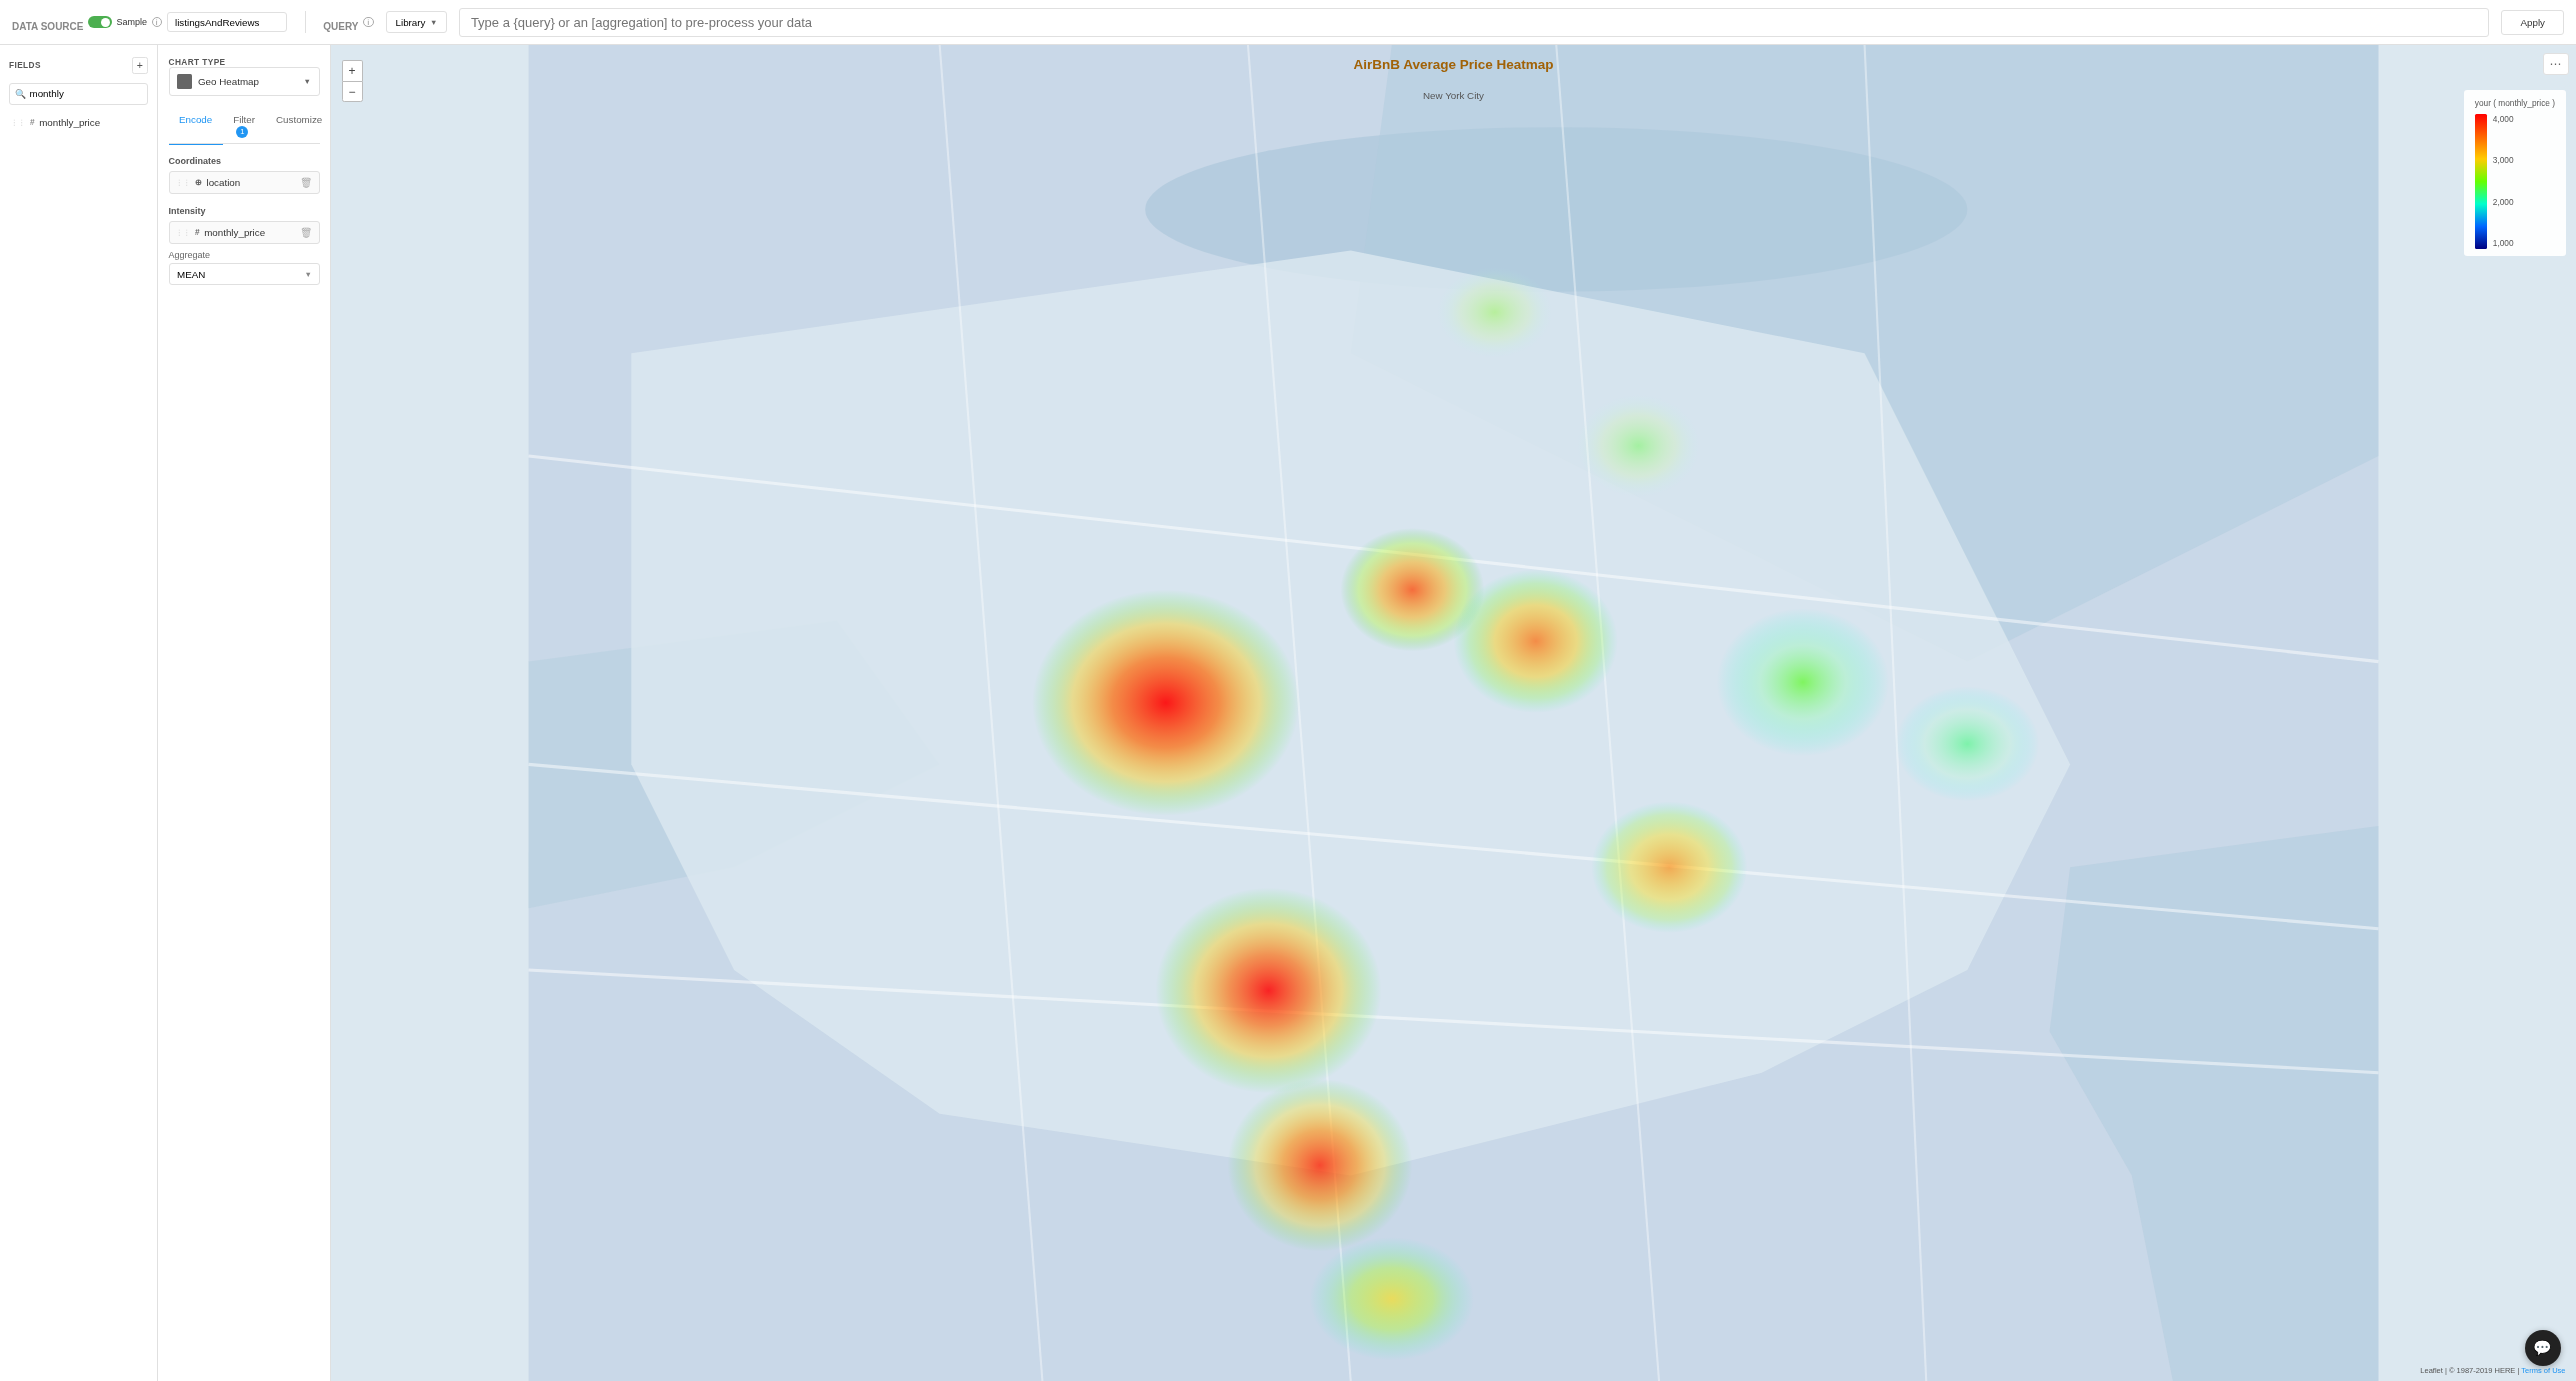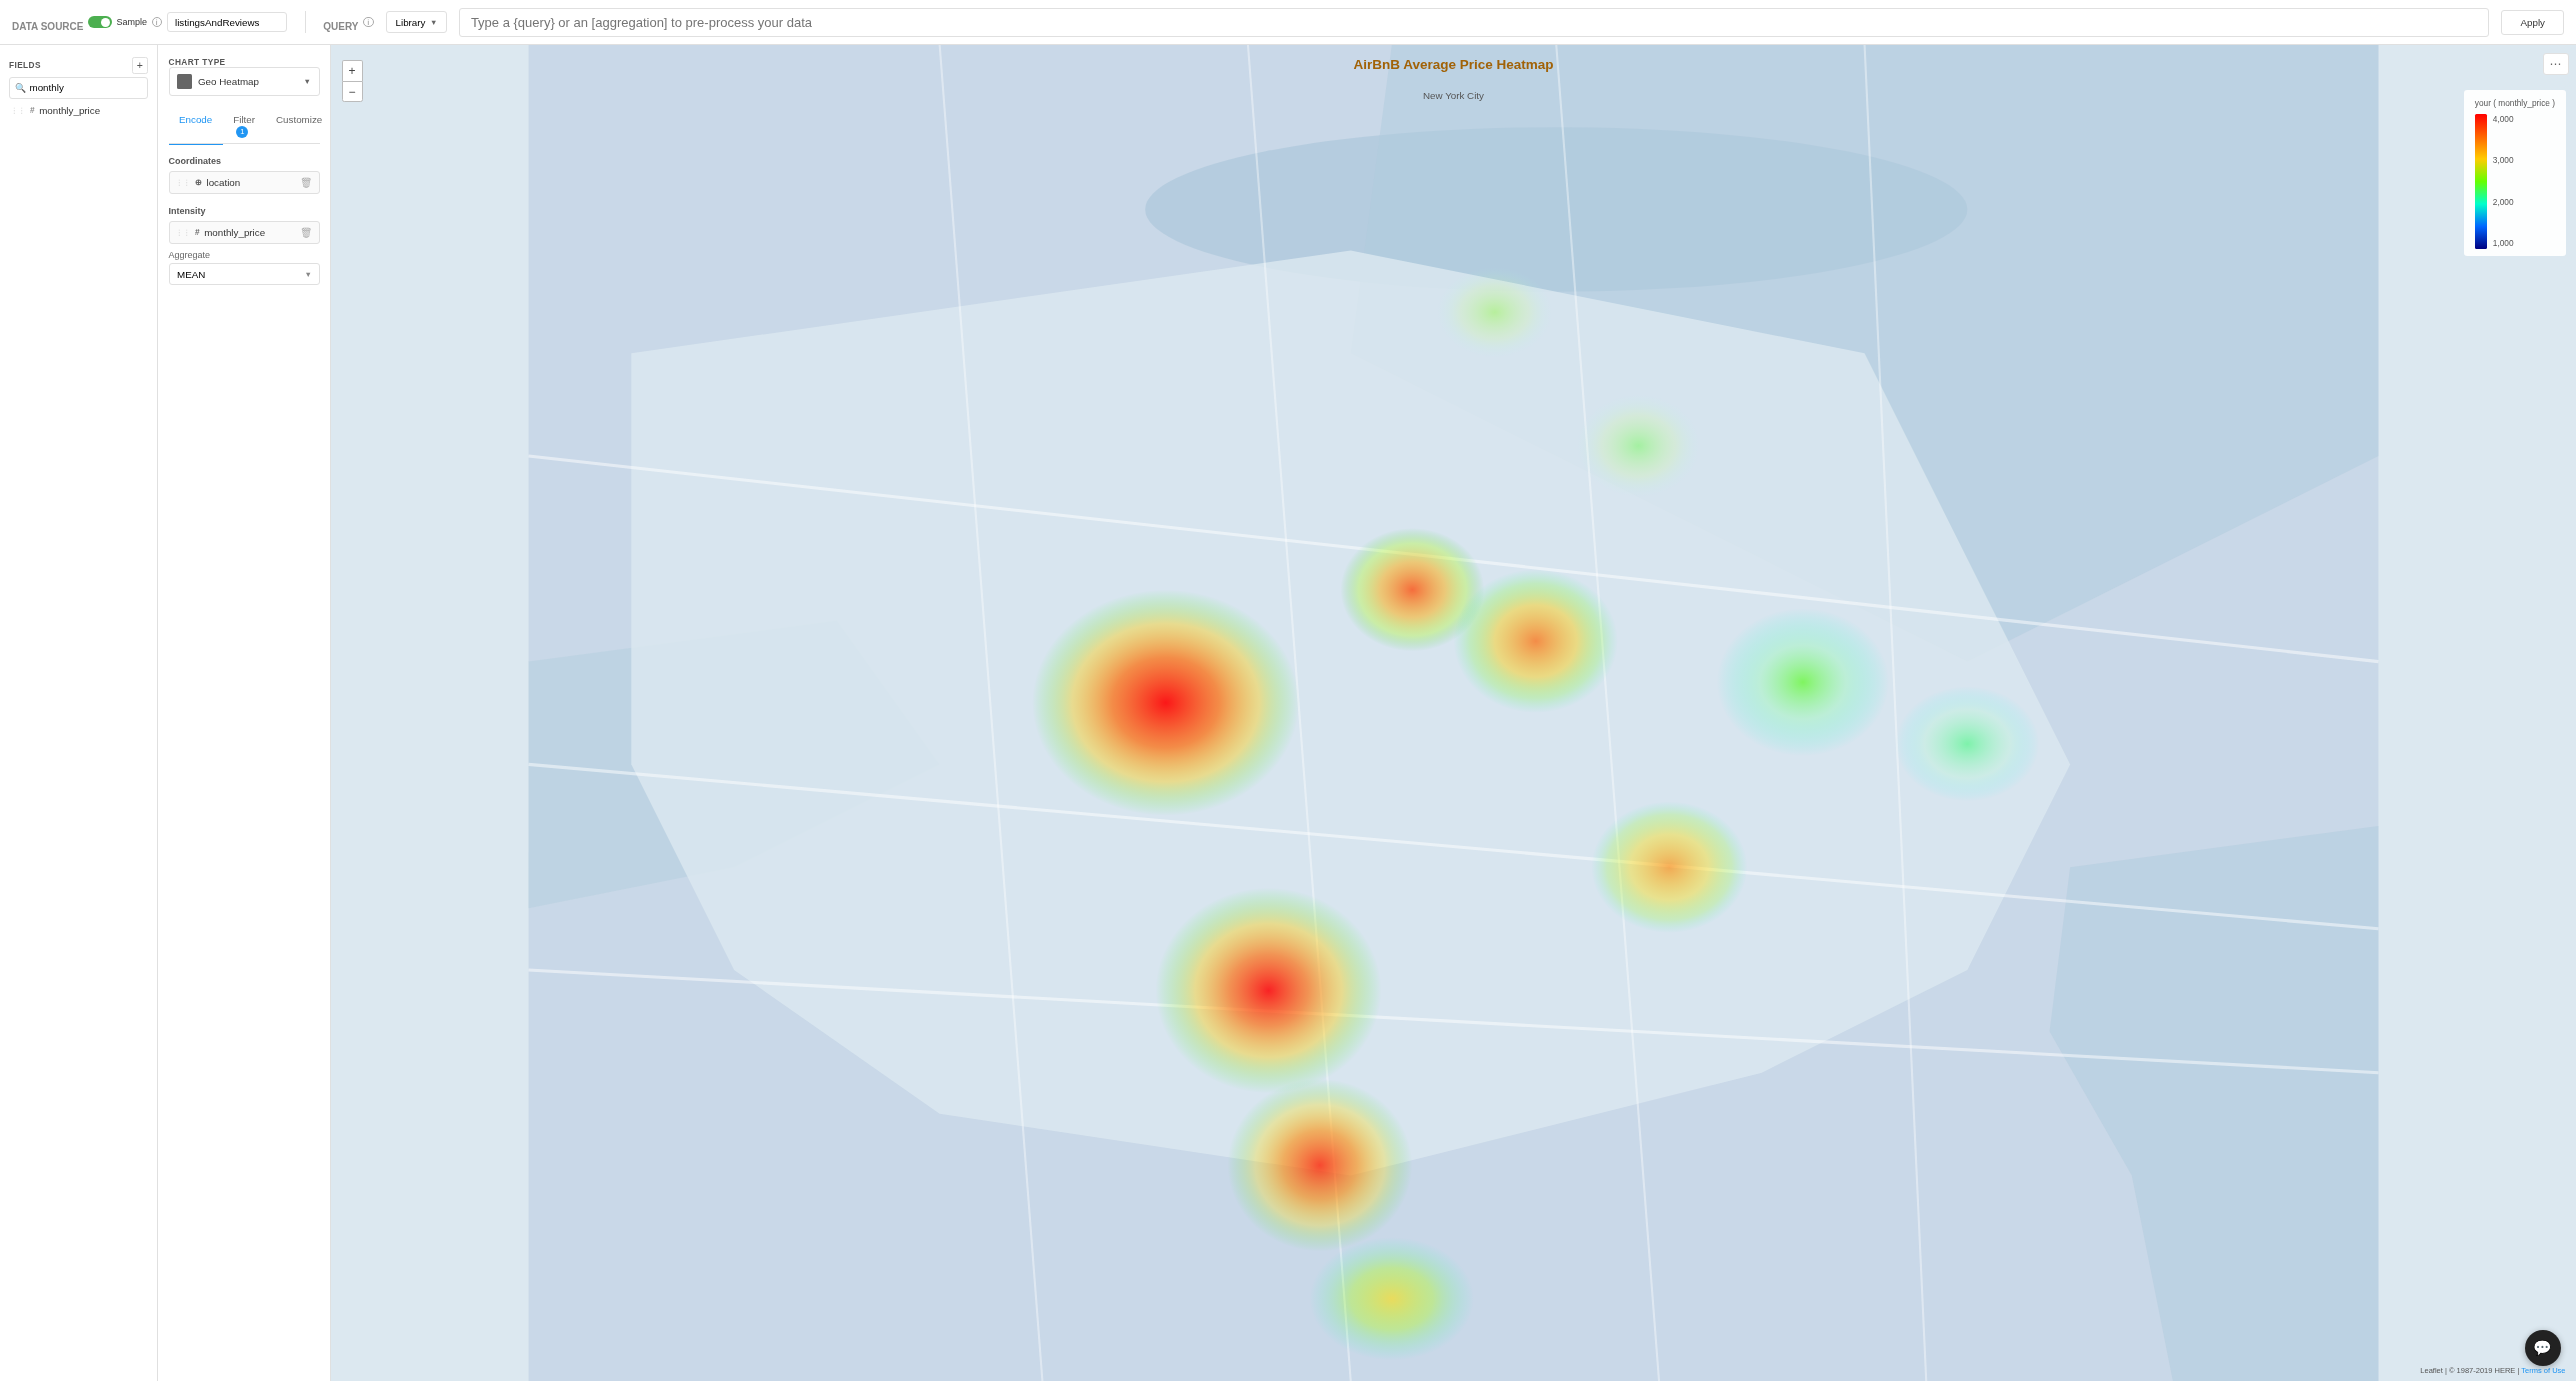--- a/index.html
+++ b/index.html
@@ -28,21 +28,21 @@
       font-size: 13px; color: #aaa; background: #fff;
     }
     .apply-btn {
       background: #fff; border: 0.8px solid #e0e0e0; border-radius: 3px;
       padding: 6px 18px; font-size: 9.8px; font-weight: 500; cursor: pointer; color: #333;
     }
 
     .main-area { display: flex; height: calc(100vh - 45px); }
 
     
-    .left-panel { width: 158px; min-width: 158px; background: #fff; border-right: 0.8px solid #e0e0e0; padding: 12px 9px; display: flex; flex-direction: column; gap: 3px; }
+    .left-panel { width: 158px; min-width: 158px; background: #fff; border-right: 0.8px solid #e0e0e0; padding: 12px 9px; display: flex; flex-direction: column; gap: 9px; }
     .fields-header { display: flex; align-items: center; justify-content: space-between; }
     .fields-title { font-size: 8.3px; font-weight: 700; color: #555; text-transform: uppercase; letter-spacing: 0.4px; }
     .add-btn { width: 16.5px; height: 16.5px; border-radius: 2.3px; border: 0.8px solid #e0e0e0; background: #fff; display: flex; align-items: center; justify-content: center; cursor: pointer; font-size: 10.5px; color: #555; }
     .search-wrap { position: relative; }
     .search-icon-inner { position: absolute; left: 6px; top: 50%; transform: translateY(-50%); color: #aaa; font-size: 9px; }
     .search-input { width: 100%; border: 0.8px solid #e0e0e0; border-radius: 3px; padding: 4.5px 6px 4.5px 19.5px; font-size: 9.8px; }
     .field-item { display: flex; align-items: center; gap: 4.5px; padding: 3px 1.5px; cursor: pointer; }
     .drag-handle { color: #ccc; font-size: 7.5px; }
     .field-icon { color: #888; font-size: 8.3px; font-weight: 700; }
     .field-name { font-size: 9.8px; color: #333; }

